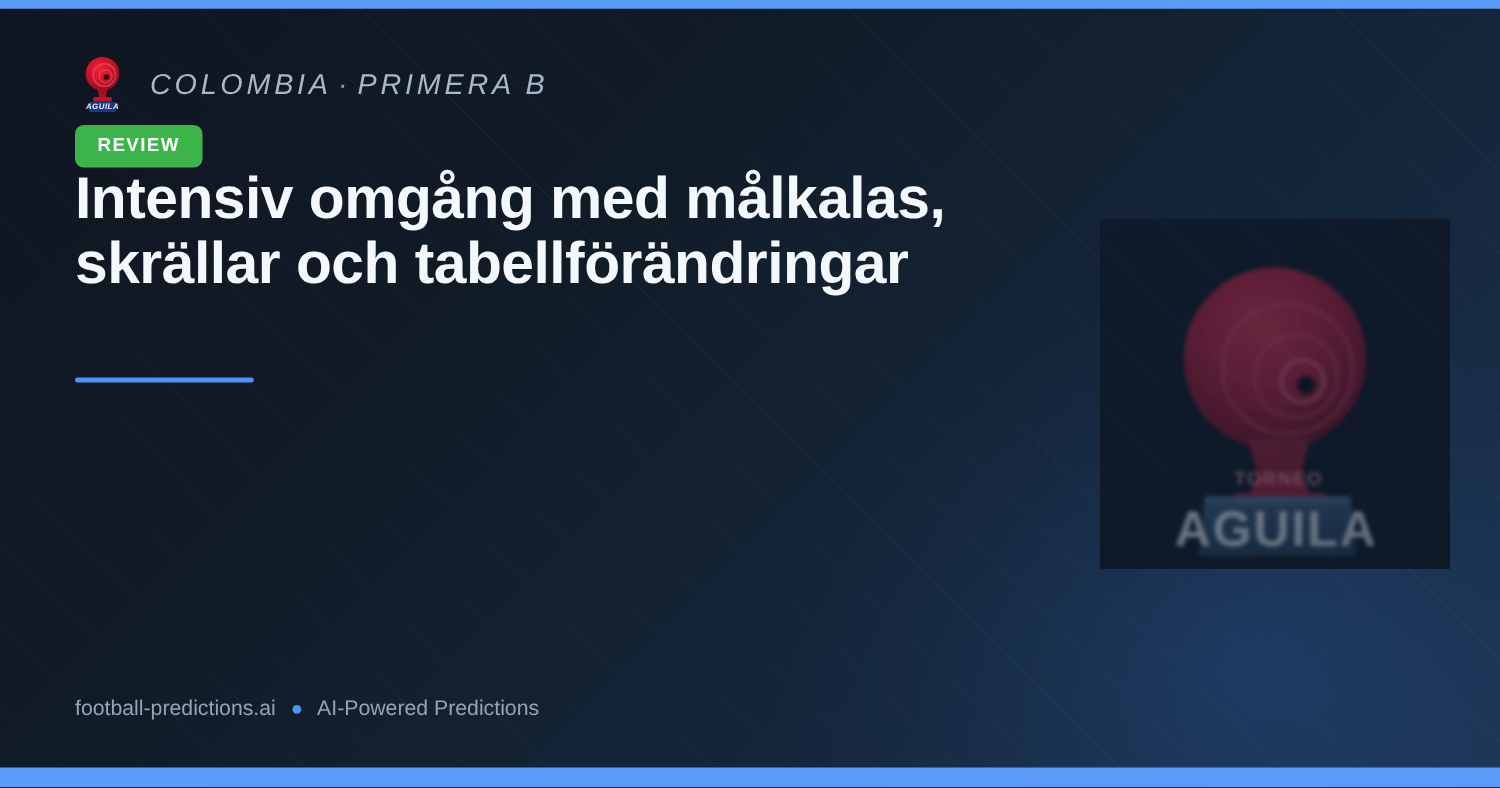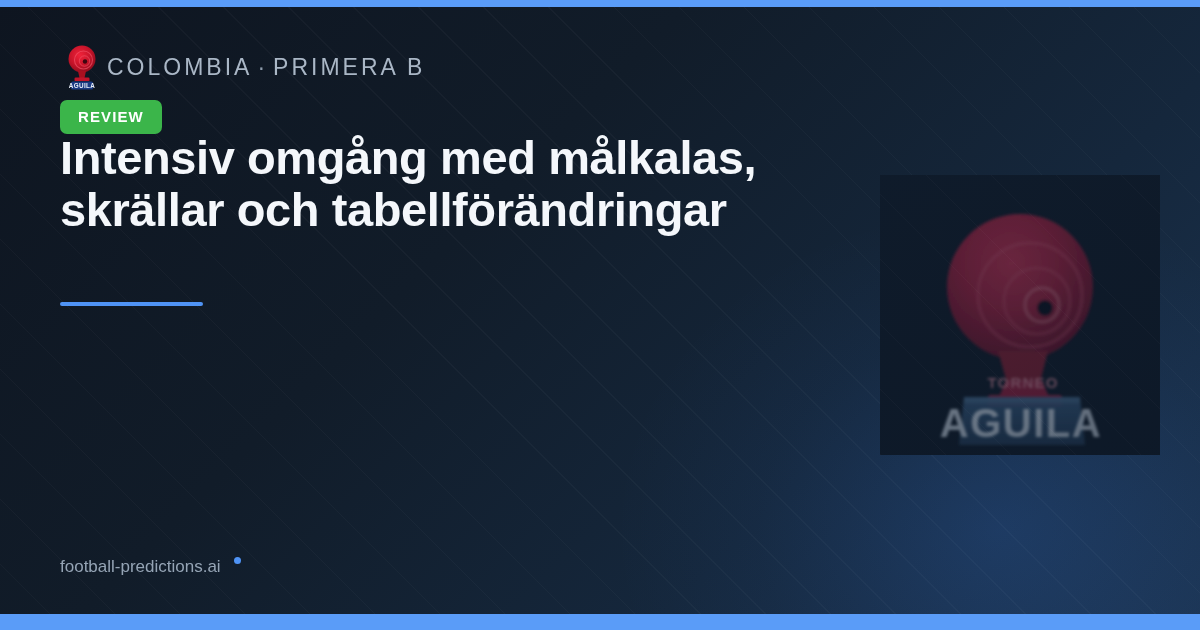--- a/index.html
+++ b/index.html
@@ -43,21 +43,21 @@
   .accent-bar {
     position:absolute; left:0; width:1200px;
     background:#5a9cf8;
   }
   #accent-top { top:0; height:7px; }
   #accent-bottom { bottom:0; height:16px; }
 
   
   #header-row {
     position:absolute; left:60px; top:42px;
-    display:flex; align-items:center; gap:3px;
+    display:flex; align-items:center; gap:16px;font-style:italic;
   }
 
   #league-logo { width:44px; height:50px; display:block; }
 
   #league-label {
     font-size:23px;
     letter-spacing:3.0px;
     color:#aab7c6;
     font-weight:400;
     white-space:nowrap;
@@ -93,21 +93,21 @@
   #divider {
     position:absolute; left:60px; top:302px;
     width:143px; height:4px;
     background:#4f93f5;
     border-radius:2px;
   }
 
   
   #footer {
     position:absolute; left:60px; top:557px;
-    display:flex; gap:13px;
+    display:flex; align-items:center; gap:13px;
     font-size:17px; color:#95a4b5;
   }
   #footer-dot {
     width:7px; height:7px; border-radius:50%;
     background:#4f93f5; display:block;
   }
 
   
   #image-panel {
     position:absolute; left:880px; top:175px;
@@ -170,20 +170,21 @@
 
   <div id="badge">REVIEW</div>
 
   <h1 id="title">Intensiv omgång med målkalas, skrällar och tabellförändringar</h1>
 
   <div id="divider"></div>
 
   <div id="footer">
     <span>football-predictions.ai</span>
     <span id="footer-dot"></span>
+    <span>AI-Powered Predictions</span>
   </div>
 
   <div id="image-panel">
     <svg viewBox="0 0 280 280" xmlns="http://www.w3.org/2000/svg">
       <defs>
         <radialGradient id="cupG" cx="44%" cy="34%" r="70%">
           <stop offset="0%" stop-color="#a33050"></stop>
           <stop offset="48%" stop-color="#8c2442"></stop>
           <stop offset="100%" stop-color="#5e1630"></stop>
         </radialGradient>

